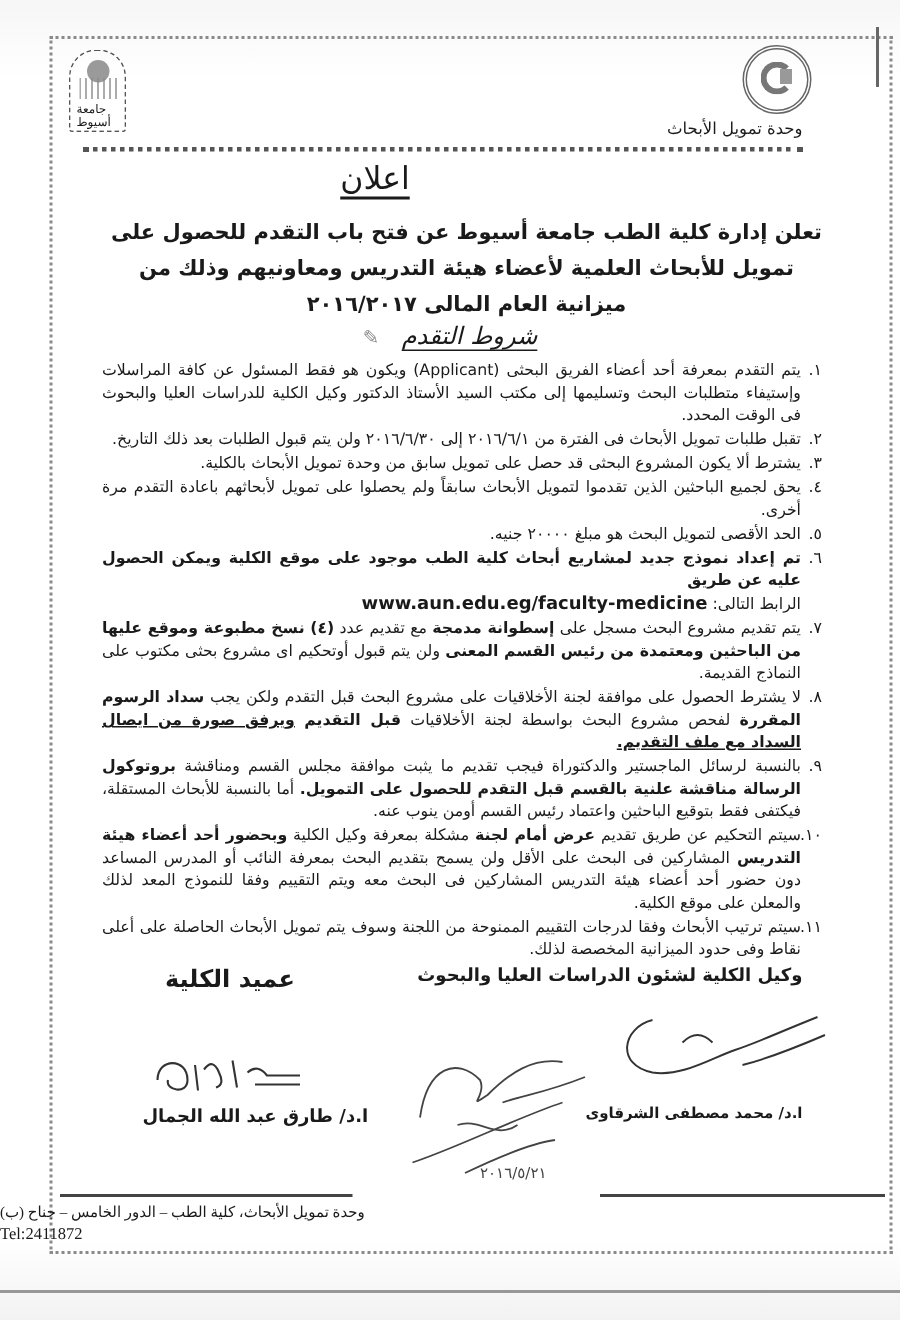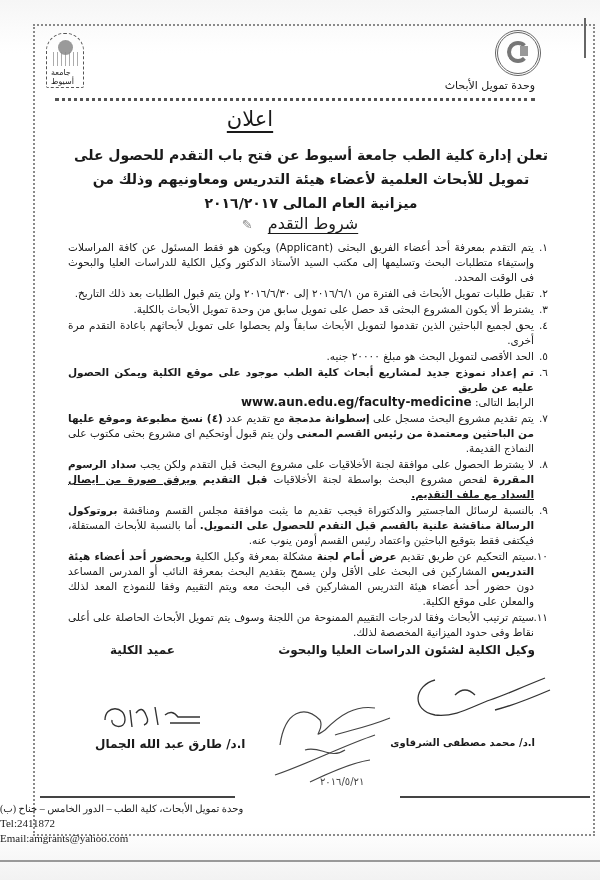--- a/index.html
+++ b/index.html
@@ -38,34 +38,34 @@
     direction: rtl;
   }
   .title span { text-decoration: underline; text-underline-offset: 5px; }
   .intro {
     position: absolute; left: 72px; right: 50px; top: 143px; font-size: 14px; font-weight: bold;
     direction: rtl; text-align: center; line-height: 24px;
   }
   .section-head {
     position: absolute; left: 0; width: 600px; top: 214px; text-align: center; font-size: 16px; direction: rtl;
   }
-  .section-head .lbl { text-decoration: underline; text-underline-offset: 4px; }
+  .section-head .lbl { text-decoration: underline; text-underline-offset: 4px; font-style: italic; }
   .section-head .pen { display: inline-block; margin-right: 10px; color: #888; font-size: 13px; }
   .conditions {
     position: absolute; left: 68px; right: 52px; top: 240px; direction: rtl; font-size: 10.5px; line-height: 15px;
     margin: 0; padding: 0; list-style: none;
   }
   .conditions li { position: relative; padding-right: 14px; margin-bottom: 1px; text-align: justify; }
   .conditions li .num { position: absolute; right: 0; top: 0; }
   .conditions li .url { display: block; text-align: center; direction: ltr; font-weight: bold; font-size: 12px; }
   .conditions li .url-row { display: block; direction: rtl; }
   .b { font-weight: bold; }
   .u { text-decoration: underline; }
   .sig-vice-title { position: absolute; right: 65px; top: 643px; font-size: 12px; font-weight: bold; direction: rtl; }
-  .sig-dean-title { position: absolute; left: 110px; top: 643px; font-size: 12px; font-weight: bold; direction: rtl; }
+  .sig-dean-title { position: absolute; left: 110px; top: 643px; font-size: 16px; font-weight: bold; direction: rtl; }
   .sig-vice-name { position: absolute; right: 65px; top: 737px; font-size: 10px; font-weight: bold; direction: rtl; }
   .sig-dean-name { position: absolute; left: 95px; top: 737px; font-size: 12px; font-weight: bold; direction: rtl; }
   .signature { position: absolute; }
   .footer-rule-l { position: absolute; left: 40px; top: 796px; width: 195px; border-top: 2px solid #444; }
   .footer-rule-r { position: absolute; left: 400px; top: 796px; width: 190px; border-top: 2px solid #444; }
   .footer { position: absolute; left: 0; width: 600px; top: 802px; text-align: left; font-family: "Liberation Serif", serif; }
   .footer .addr { font-size: 10px; direction: rtl; line-height: 14px; }
   .footer .tel, .footer .email { font-size: 11px; line-height: 15px; }
   .bottom-line { position: absolute; left: 0; width: 600px; top: 860px; border-top: 2px solid #999; }
 </style>
@@ -130,15 +130,14 @@
 
 <div class="sig-vice-name">ا.د/ محمد مصطفى الشرقاوى</div>
 <div class="sig-dean-name">ا.د/ طارق عبد الله الجمال</div>
 
 <div class="footer-rule-l"></div>
 <div class="footer-rule-r"></div>
 
 <div class="footer">
   <div class="addr">وحدة تمويل الأبحاث، كلية الطب – الدور الخامس – جناح (ب)</div>
   <div class="tel">Tel:2411872</div>
-  <div class="email">Email:amgrants@yahoo.com</div>
 </div>
 <div class="bottom-line"></div>
 
 </body></html>

